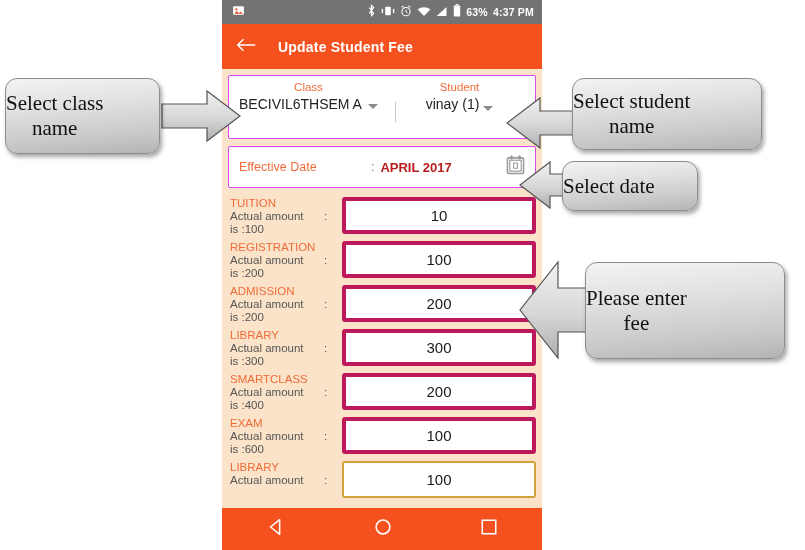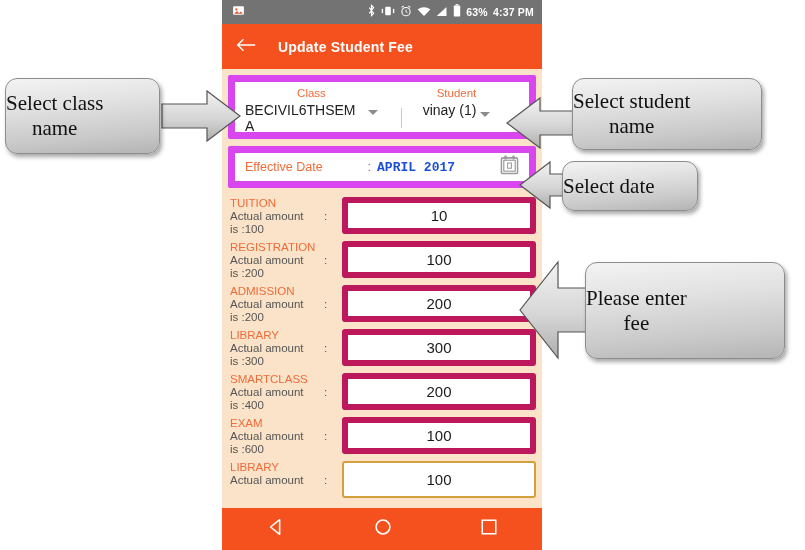--- a/index.html
+++ b/index.html
@@ -15,50 +15,50 @@
   .sb-right{margin-left:auto;display:flex;align-items:center;gap:5px;}
   .sb-txt{font-size:10.5px;font-weight:bold;letter-spacing:.2px;color:#fff;}
   .sb-ico{display:inline-block;}
 
   .appbar{height:45px;background:#f4511e;display:flex;align-items:center;padding-left:14px;box-sizing:border-box;}
   .appbar .title{color:#fff;font-size:14px;font-weight:bold;margin-left:22px;letter-spacing:.2px;}
 
   .screen{position:absolute;top:69px;left:0;width:320px;height:459px;background:#fae3c8;
           padding:6px 6px 0 6px;box-sizing:border-box;}
 
-  .card{background:#fff;border:7px solid #d946ef;border-radius:2px;box-sizing:border-box;}
+  .card{background:#fff;border:1px solid #d946ef;border-radius:2px;box-sizing:border-box;}
 
   
   .selcard{height:64px;display:flex;position:relative;}
   .selcol{flex:1;display:flex;flex-direction:column;align-items:center;padding-top:5px;box-sizing:border-box;}
   .selcol.left{padding-left:4px;}
   .sel-label{font-size:11.5px;color:#ef6c3a;margin-bottom:3px;}
   .sel-row{display:flex;align-items:flex-start;width:100%;padding:0 6px;box-sizing:border-box;}
   .sel-val{font-size:14px;color:#222;line-height:16px;flex:1;}
   .caret{width:0;height:0;border-left:5px solid transparent;border-right:5px solid transparent;
          border-top:5px solid #8c8c8c;margin-top:8px;margin-left:4px;flex:0 0 auto;}
   .vdiv{position:absolute;left:166px;top:26px;width:1px;height:20px;background:#c9c9c9;}
 
   
   .datecard{height:42px;margin-top:7px;display:flex;align-items:center;padding:0 10px;box-sizing:border-box;}
   .date-label{font-size:12.5px;color:#ef6c3a;}
   .date-colon{font-size:12.5px;color:#777;margin-left:auto;}
-  .date-val{font-size:13px;font-weight:bold;color:#1d4ed8;margin-left:6px;font-family:Liberation Mono, monospace;}
+  .date-val{font-size:13px;font-weight:bold;color:#b91c1c;margin-left:6px;}
   .cal-ico{margin-left:auto;}
 
   
   .feelist{margin-top:9px;}
   .feerow{display:flex;align-items:flex-start;margin-bottom:5px;}
   .feeinfo{width:108px;flex:0 0 auto;padding-left:2px;box-sizing:border-box;}
   .fee-name{font-size:11.5px;color:#ef6c3a;line-height:13px;}
   .fee-sub{display:flex;font-size:11.5px;color:#555;line-height:13px;}
   .fee-sub .t{flex:1;}
   .fee-sub .c{width:12px;}
   .fee-amt{font-size:11.5px;color:#555;line-height:13px;}
-  .feeinput{flex:1;height:37px;background:#fff;border:6px solid #be185d;border-radius:3px;
+  .feeinput{flex:1;height:37px;background:#fff;border:4px solid #be185d;border-radius:3px;
             display:flex;align-items:center;justify-content:center;box-sizing:border-box;margin-left:6px;}
   .feeinput.focused{border:2px solid #d2a13c;}
   .feeinput span{font-size:15px;color:#1a1a1a;}
 
   .navbar{position:absolute;left:0;bottom:0;width:320px;height:42px;background:#f4511e;
           display:flex;align-items:center;justify-content:space-around;}
 
   
   .callout{position:absolute;border:1px solid #8d8d8d;border-radius:12px;
            background:linear-gradient(175deg,#f3f3f3 0%,#e2e2e2 35%,#c9c9c9 75%,#b4b4b4 100%);

